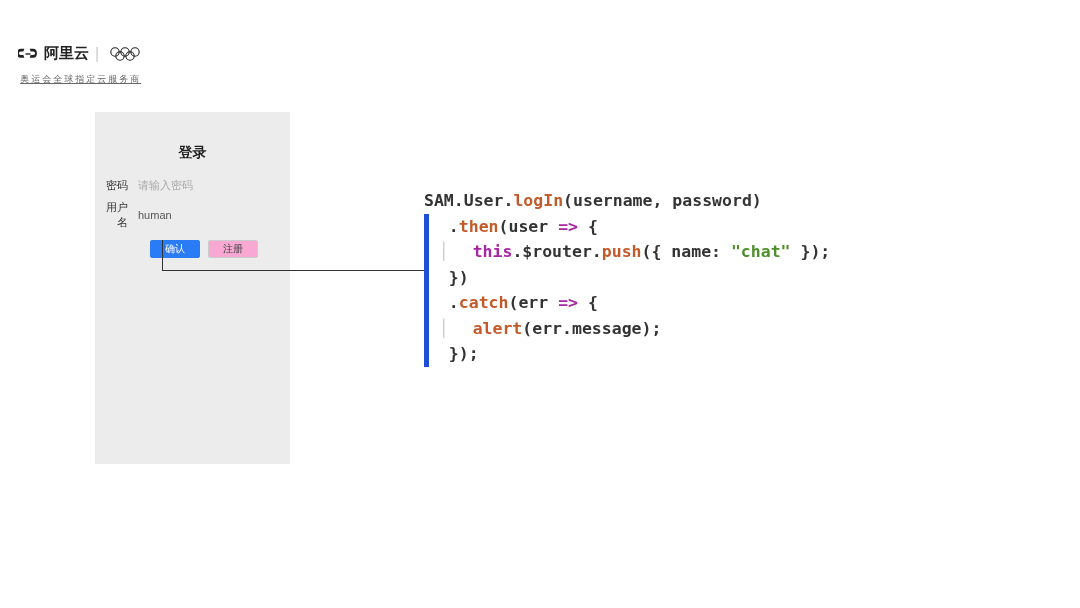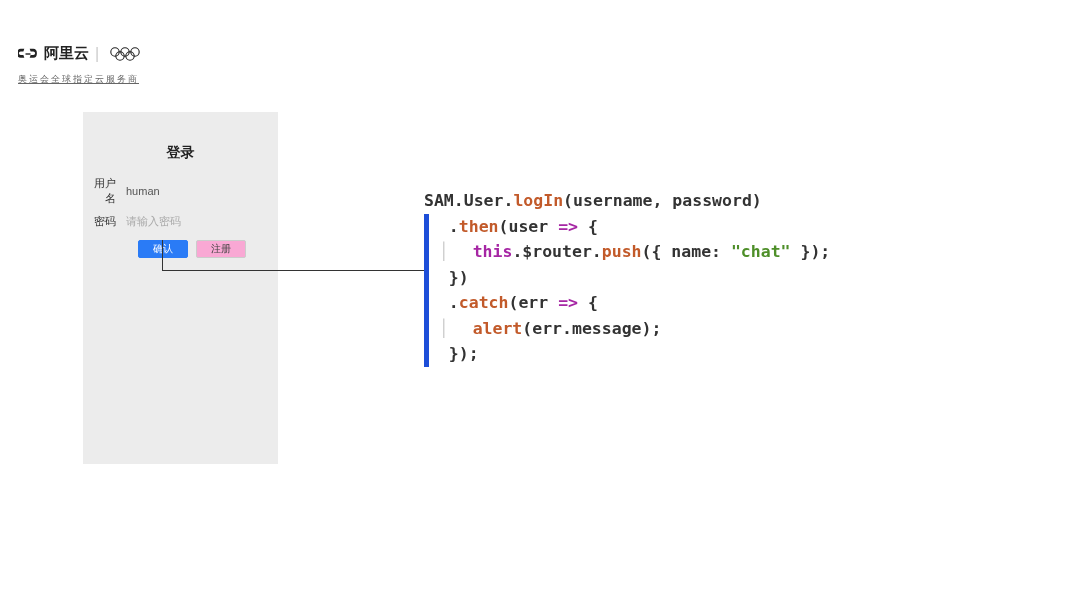--- a/index.html
+++ b/index.html
@@ -20,21 +20,21 @@
       justify-content: space-between;
       align-items: flex-start;
     }
     .title {
       font-size: 22px;
       color: #555;
       font-weight: 400;
       letter-spacing: 1px;
     }
     .brand {
-      text-align: left;
+      text-align: right;
     }
     .brand-top {
       display: flex;
       align-items: center;
       gap: 6px;
       justify-content: flex-end;
     }
     .aliyun-icon {
       display: inline-flex;
       align-items: center;
@@ -52,21 +52,21 @@
       text-decoration: underline;
     }
     .olympic {
       display: inline-flex;
       align-items: center;
       margin-left: 4px;
     }
     .login-panel {
       position: absolute;
       top: 112px;
-      left: 83px;
+      left: 95px;
       width: 195px;
       height: 352px;
       background: #ececec;
       padding-top: 32px;
     }
     .login-title {
       text-align: center;
       font-size: 14px;
       font-weight: 700;
       color: #222;
@@ -183,26 +183,26 @@
         </svg>
       </span>
     </div>
     <div class="brand-sub">奥运会全球指定云服务商</div>
   </div>
 </div>
 
 <div class="login-panel">
   <div class="login-title">登录</div>
   <div class="form-row">
+    <div class="form-label">密码</div>
+    <input class="form-input" type="text" placeholder="请输入密码" style="">
+  </div>
+  <div class="form-row">
     <div class="form-label">用户名</div>
     <input class="form-input" value="human" style="">
-  </div>
-  <div class="form-row">
-    <div class="form-label">密码</div>
-    <input class="form-input" type="text" placeholder="请输入密码" style="">
   </div>
   <div class="button-row">
     <div class="btn btn-primary">确认</div>
     <div class="btn btn-secondary">注册</div>
   </div>
 </div>
 
 <div class="connector-v"></div>
 <div class="connector-h"></div>
 

